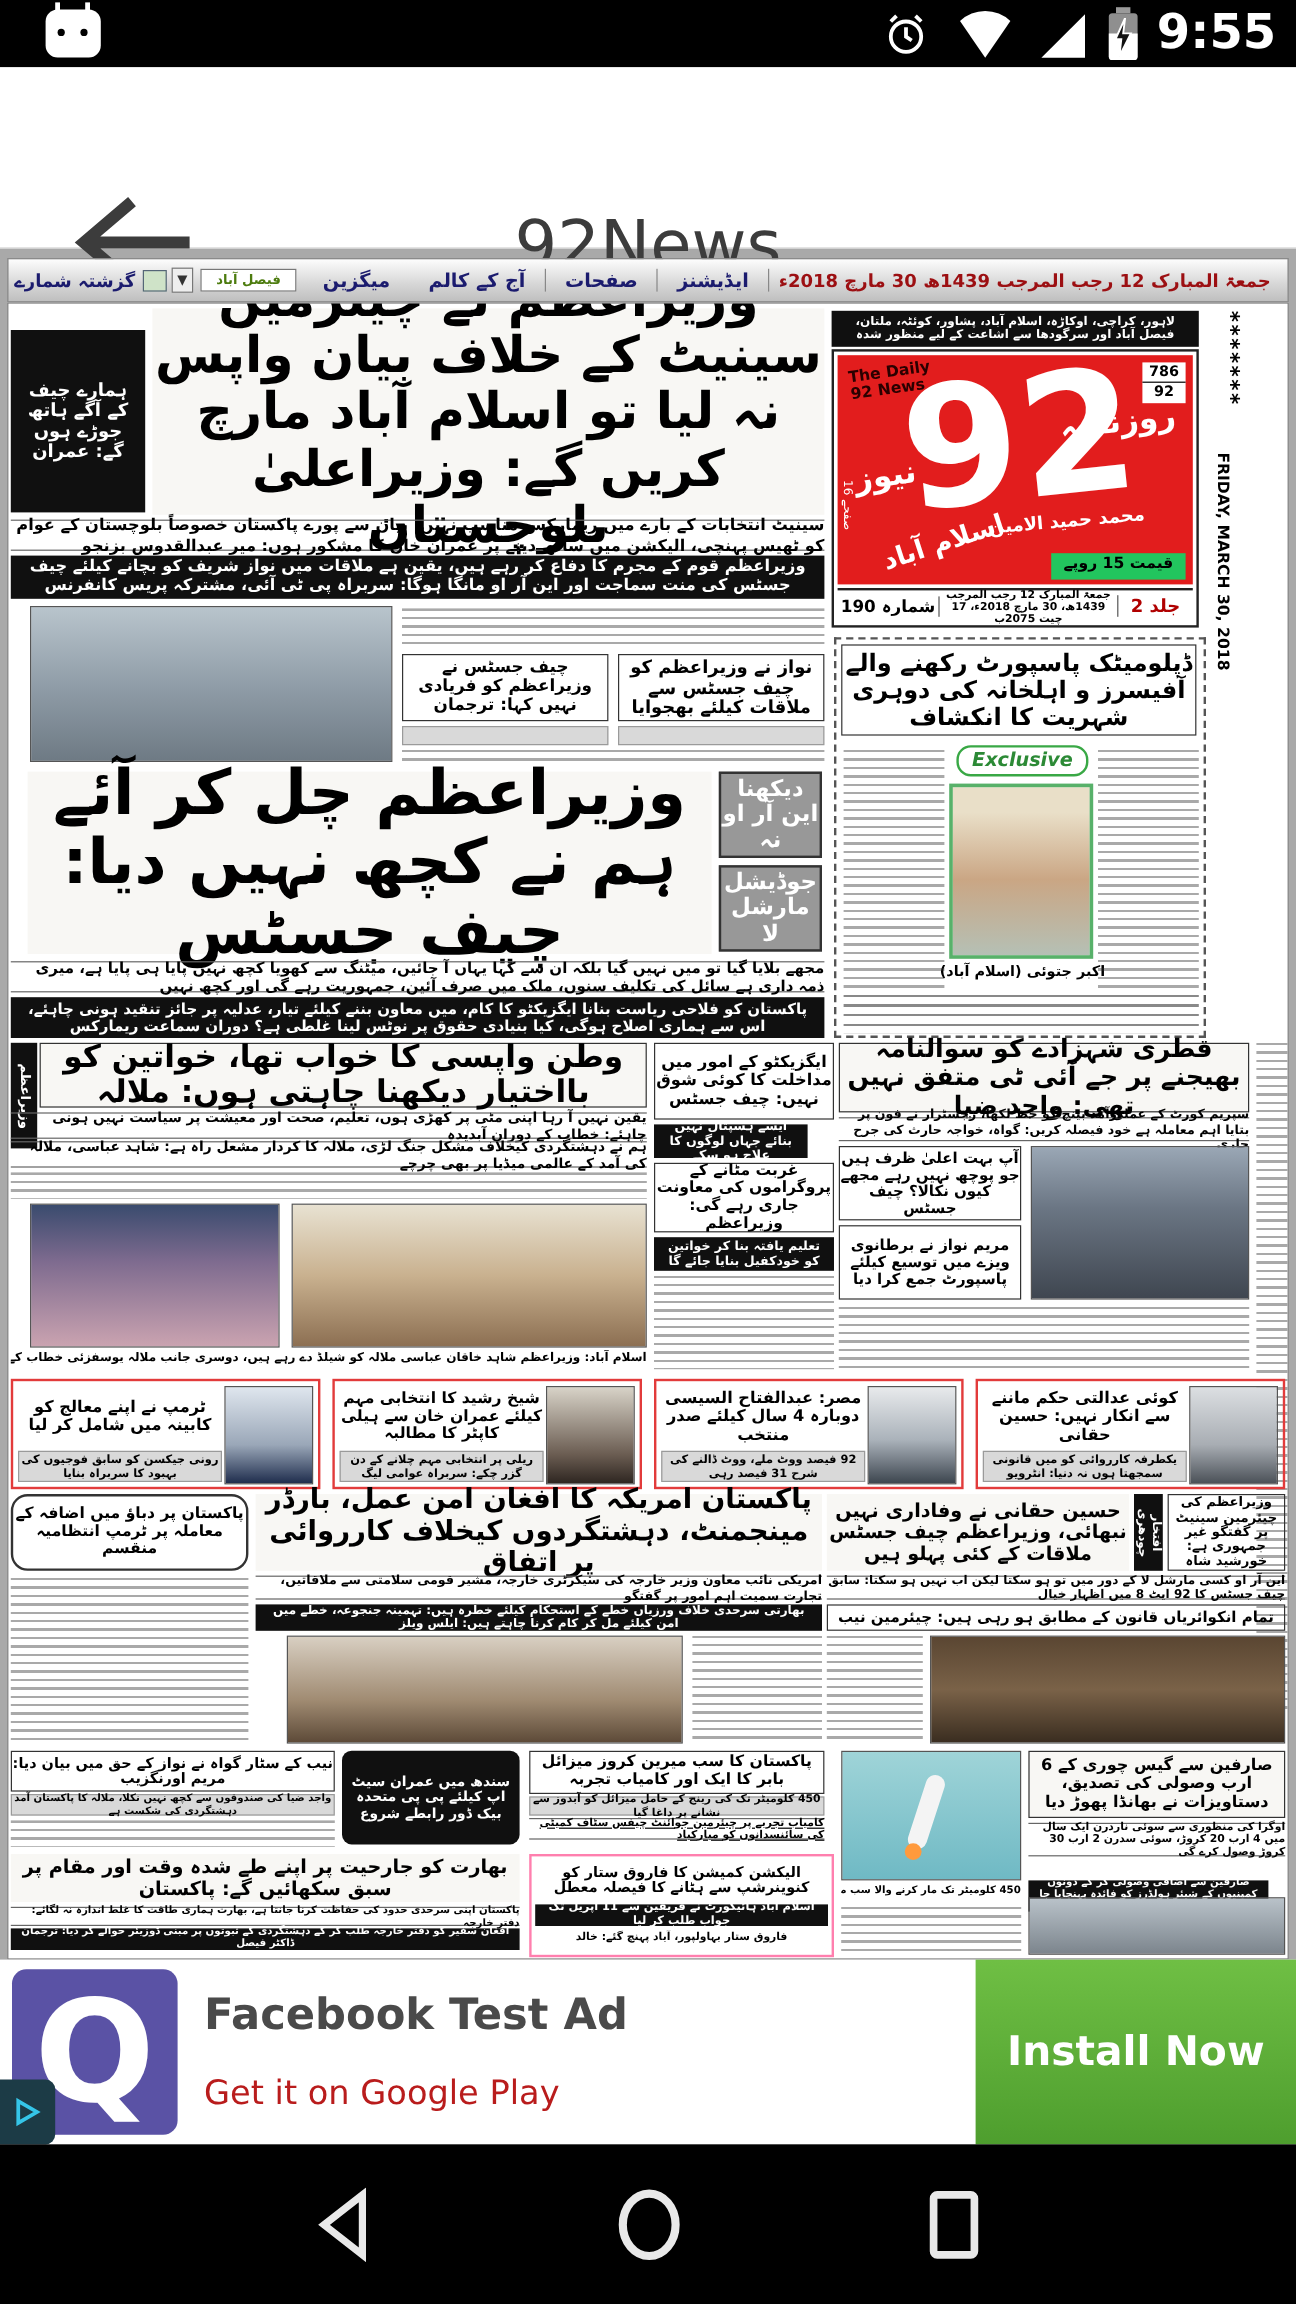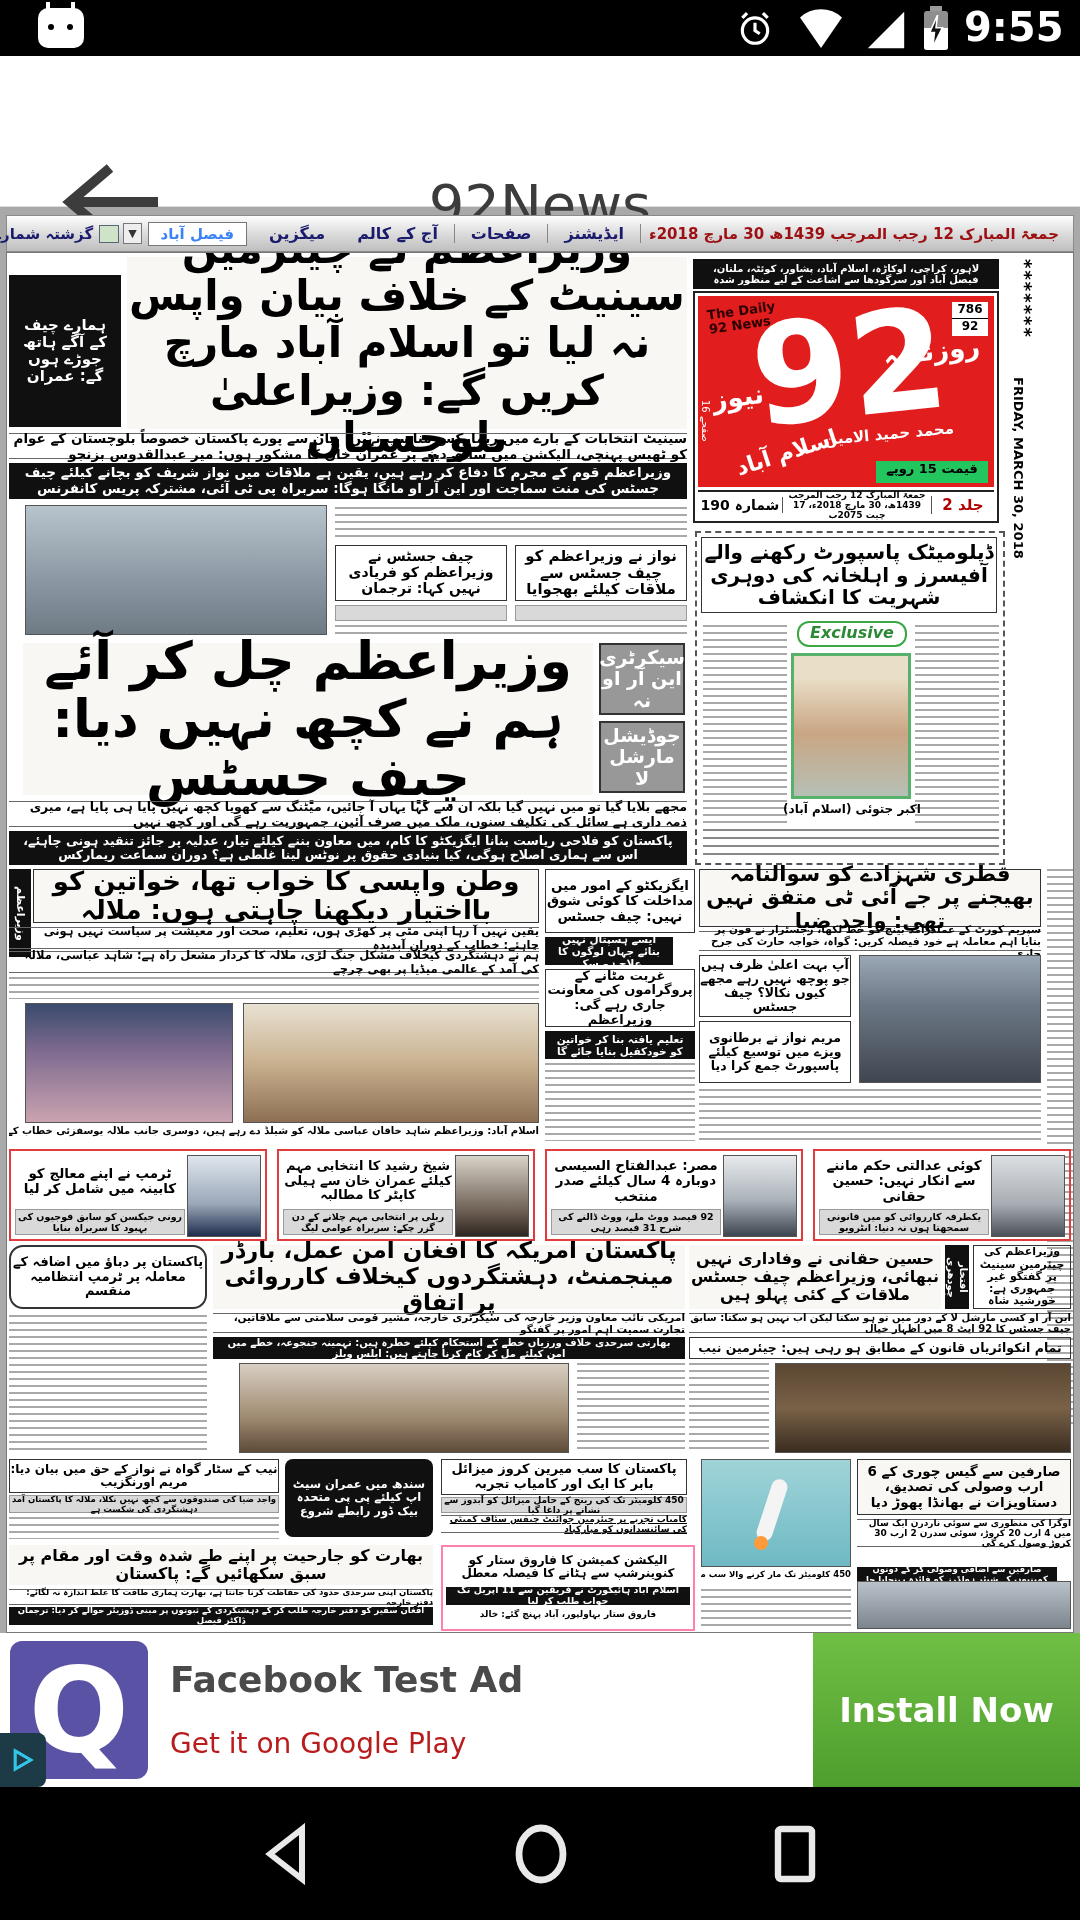--- a/index.html
+++ b/index.html
@@ -11,21 +11,21 @@
   #statusbar .time{color:#fff;font-size:40px;font-weight:bold;}
   
   #appbar{left:0;top:56px;width:1080px;height:151px;background:#fff;border-bottom:1px solid #ddd;}
   #appbar .title{width:100%;text-align:center;top:116px;font-size:56px;color:#3c3c3c;}
   
   #toolbar{left:6px;top:215px;width:1068px;height:37px;direction:rtl;display:flex;align-items:center;
            background:linear-gradient(180deg,#fdfdfd,#d6d6d6 60%,#bfbfbf);border:1px solid #8a8a8a;padding:0 6px;}
   .tb-date{color:#9c0f12;font-weight:bold;font-size:15px;padding:0 8px;white-space:nowrap;}
   .tb-tab{color:#1b1b6e;font-weight:bold;font-size:16px;padding:0 16px;border-right:1px solid #888;white-space:nowrap;cursor:pointer;}
   .tb-spacer{flex:1;}
-  .tb-city{background:#fff;border:1px solid #777;font-size:15px;font-weight:bold;color:#3b82f6;padding:2px 12px;margin:0 6px;white-space:nowrap;cursor:pointer;}
+  .tb-city{background:#fff;border:1px solid #777;font-size:11px;font-weight:bold;color:#4d7c0f;padding:2px 12px;margin:0 6px;white-space:nowrap;cursor:pointer;}
   .tb-caret{font-size:11px;color:#333;border:1px solid #777;background:#eee;padding:3px 4px;margin-left:4px;}
   .tb-arch{color:#1b1b6e;font-weight:bold;font-size:15px;white-space:nowrap;cursor:pointer;display:flex;align-items:center;gap:6px;}
   .tb-archicon{width:18px;height:16px;background:#cfe3c8;border:1px solid #567;display:inline-block;}
   
   #paper{left:6px;top:252px;width:1068px;height:1381px;background:#fff;border:1px solid #777;direction:rtl;color:#000;overflow:hidden;}
   .hl{font-weight:bold;text-align:center;line-height:1.12;}
   .box{border:1px solid #333;}
   .tex{background:#f8f7f4;}
   .kbar{background:#101010;color:#fff;font-weight:bold;display:flex;align-items:center;justify-content:center;text-align:center;line-height:1.15;padding:1px 6px;}
   .gbar{background:#d9d9d9;border:1px solid #9a9a9a;font-weight:bold;display:flex;align-items:center;justify-content:center;text-align:center;}
@@ -148,21 +148,21 @@
 
     <div class="p photo" style="left:18px;top:252px;width:302px;height:130px;background:linear-gradient(180deg,#b8c4cc,#8d9aa5 55%,#6e7a84);"></div>
     <div class="p fill2" style="left:328px;top:254px;width:352px;height:32px;"></div>
     <div class="p hl box" style="left:508px;top:292px;width:172px;height:56px;font-size:15px;display:flex;align-items:center;">نواز نے وزیراعظم کو چیف جسٹس سے ملاقات کیلئے بھجوایا</div>
     <div class="p hl box" style="left:328px;top:292px;width:172px;height:56px;font-size:14px;display:flex;align-items:center;">چیف جسٹس نے وزیراعظم کو فریادی نہیں کہا: ترجمان</div>
     <div class="p gbar" style="left:508px;top:352px;width:172px;height:16px;font-size:10px;"></div>
     <div class="p gbar" style="left:328px;top:352px;width:172px;height:16px;font-size:10px;"></div>
     <div class="p fill2" style="left:328px;top:372px;width:352px;height:10px;"></div>
 
     <div class="p hl tex" style="left:16px;top:390px;width:570px;height:152px;font-size:52px;display:flex;align-items:center;justify-content:center;">وزیراعظم چل کر آئے ہم نے کچھ نہیں دیا: چیف جسٹس</div>
-    <div class="p hl" style="left:592px;top:390px;width:86px;height:72px;background:#989898;color:#fff;border:2px solid #333;font-size:19px;display:flex;align-items:center;justify-content:center;">سیکرٹری این آر او نہ</div>
+    <div class="p hl" style="left:592px;top:390px;width:86px;height:72px;background:#989898;color:#fff;border:2px solid #333;font-size:19px;display:flex;align-items:center;justify-content:center;">دیکھنا این آر او نہ</div>
     <div class="p hl" style="left:592px;top:468px;width:86px;height:72px;background:#989898;color:#fff;border:2px solid #333;font-size:19px;display:flex;align-items:center;justify-content:center;">جوڈیشل مارشل لا</div>
     <div class="p hair" style="left:2px;top:548px;width:678px;height:26px;font-size:12.5px;font-weight:bold;">مجھے بلایا گیا تو میں نہیں گیا بلکہ ان سے کہا یہاں آ جائیں، میٹنگ سے کھویا کچھ نہیں پایا ہی پایا ہے، میری ذمہ داری ہے سائل کی تکلیف سنوں، ملک میں صرف آئین، جمہوریت رہے گی اور کچھ نہیں</div>
     <div class="p kbar" style="left:2px;top:578px;width:678px;height:34px;font-size:12.5px;">پاکستان کو فلاحی ریاست بنانا ایگزیکٹو کا کام، میں معاون بننے کیلئے تیار، عدلیہ پر جائز تنقید ہونی چاہئے، اس سے ہماری اصلاح ہوگی، کیا بنیادی حقوق پر نوٹس لینا غلطی ہے؟ دوران سماعت ریمارکس</div>
 
     <div class="p" style="left:688px;top:278px;width:310px;height:334px;border:2px dashed #555;">
       <div class="p hl" style="left:4px;top:4px;width:296px;height:76px;font-size:20px;border:1px solid #333;display:flex;align-items:center;justify-content:center;">ڈپلومیٹک پاسپورٹ رکھنے والے آفیسرز و اہلخانہ کی دوہری شہریت کا انکشاف</div>
       <div class="p" style="left:100px;top:88px;width:110px;height:26px;border:2px solid #39a845;border-radius:12px;color:#2c8a36;font-weight:bold;font-size:16px;font-style:italic;text-align:center;direction:ltr;">Exclusive</div>
       <div class="p photo" style="left:94px;top:120px;width:120px;height:146px;border:3px solid #58b16a;background:linear-gradient(180deg,#e9dfc8 15%,#caa684 55%,#b5c0b5);"></div>
       <div class="p hl" style="left:80px;top:270px;width:150px;height:20px;font-size:12px;">اکبر جتوئی (اسلام آباد)</div>
       <div class="p fill2" style="left:6px;top:92px;width:84px;height:200px;"></div>

